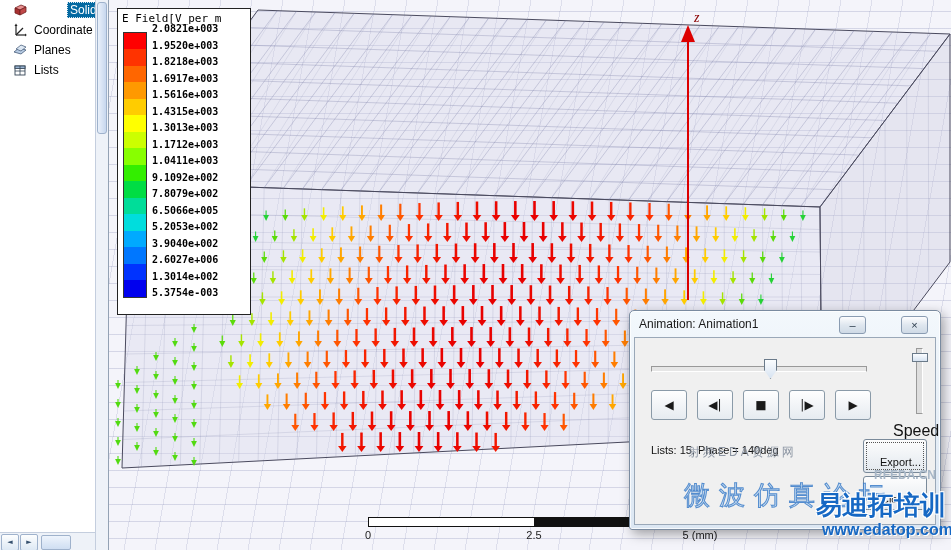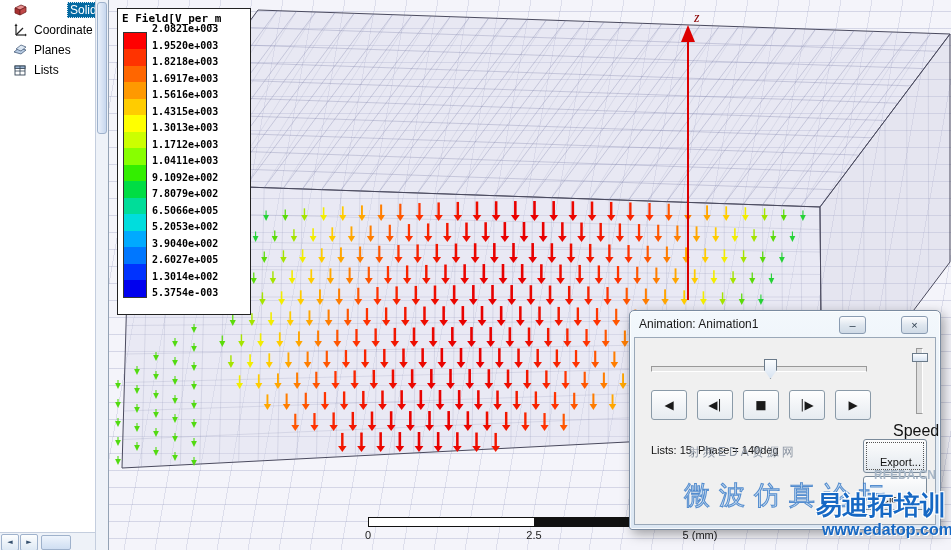--- a/index.html
+++ b/index.html
@@ -23,21 +23,21 @@
   
   .view{position:absolute;left:107px;top:0;width:844px;height:550px;background:#f4f4fa;overflow:hidden;z-index:1;}
   .view::before{content:"";position:absolute;inset:-40px;
       background-image:repeating-linear-gradient(to bottom, rgba(140,145,185,0.30) 0 1px, transparent 1px 17px);}
   .view::after{content:"";position:absolute;inset:-90px;
       background-image:repeating-linear-gradient(to right, rgba(140,145,185,0.22) 0 1px, transparent 1px 31px);
       transform:skewX(-10deg);}
   #scene-svg{position:absolute;left:0;top:0;z-index:5;pointer-events:none;}
   
   .legend{position:absolute;left:117px;top:8px;width:134px;height:307px;background:#fff;border:1px solid #222;z-index:10;padding:2px;box-sizing:border-box;}
-  .legend-title{font-family:"DejaVu Sans Mono",monospace;font-size:11px;font-weight:bold;color:#000;margin:1px 0 3px 2px;white-space:nowrap;}
+  .legend-title{font-family:"DejaVu Sans Mono",monospace;font-size:11px;font-weight:normal;color:#000;margin:1px 0 3px 2px;white-space:nowrap;}
   .legend-body{display:flex;gap:5px;margin-left:3px;align-items:center;}
   .legend-bar{width:22px;border:1px solid #333;}
   .legend-band{width:100%;height:16.5px;}
   .legend-values{margin-top:-7px;}
   .legend-value{height:16.5px;line-height:16.5px;font-family:"DejaVu Sans Mono",monospace;font-size:10px;font-weight:bold;color:#000;white-space:nowrap;}
   
   .dialog{position:absolute;left:629px;top:310px;width:310px;height:218px;z-index:12;
           background:linear-gradient(#f3f8fc,#dce7f3);border:1px solid #7a8ba0;border-radius:5px 5px 3px 3px;
           box-shadow:3px 4px 12px rgba(0,0,0,.35), inset 0 0 0 1px rgba(255,255,255,.75);}
   .dialog-titlebar{position:absolute;left:0;top:0;right:0;height:26px;}
@@ -957,21 +957,21 @@
           <div class="legend-value">1.5616e+003</div>
           <div class="legend-value">1.4315e+003</div>
           <div class="legend-value">1.3013e+003</div>
           <div class="legend-value">1.1712e+003</div>
           <div class="legend-value">1.0411e+003</div>
           <div class="legend-value">9.1092e+002</div>
           <div class="legend-value">7.8079e+002</div>
           <div class="legend-value">6.5066e+005</div>
           <div class="legend-value">5.2053e+002</div>
           <div class="legend-value">3.9040e+002</div>
-          <div class="legend-value">2.6027e+005</div>
+          <div class="legend-value">2.6027e+006</div>
           <div class="legend-value">1.3014e+002</div>
           <div class="legend-value">5.3754e-003</div>
         </div>
     </div>
   </div>
 
   <div class="dialog">
     <div class="dialog-titlebar">
       <span class="dialog-title">Animation: Animation1</span>
       <span class="tb-btn min">

